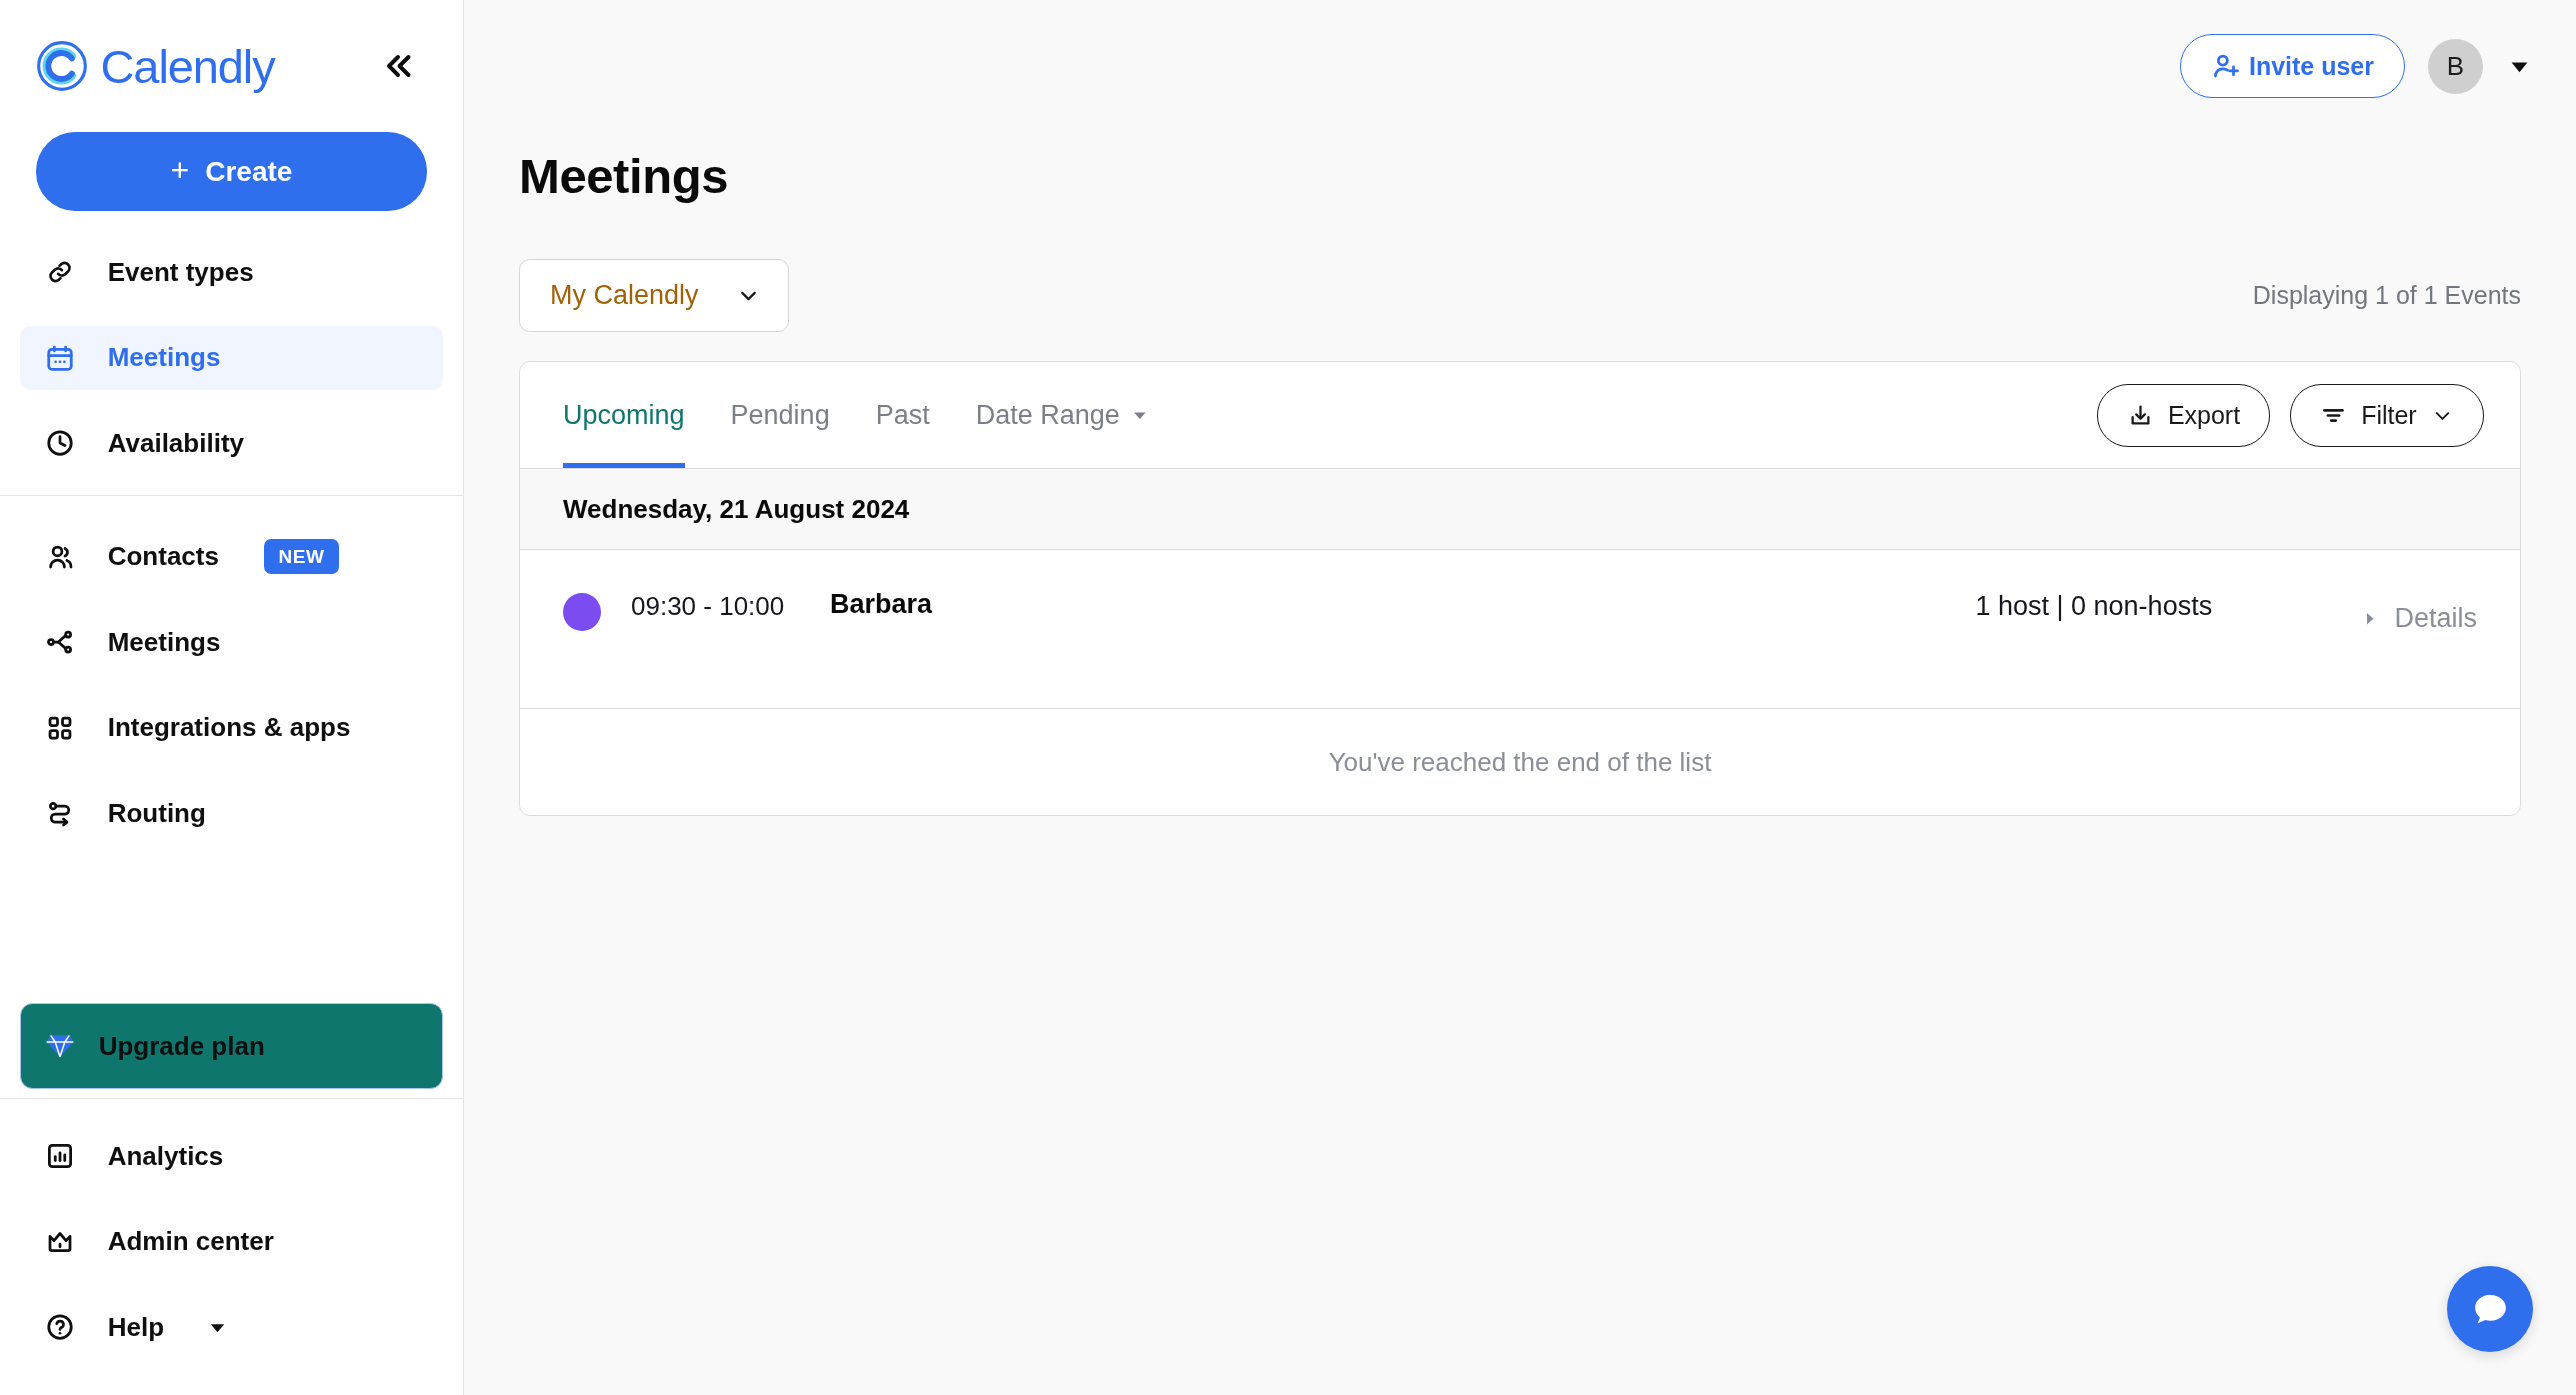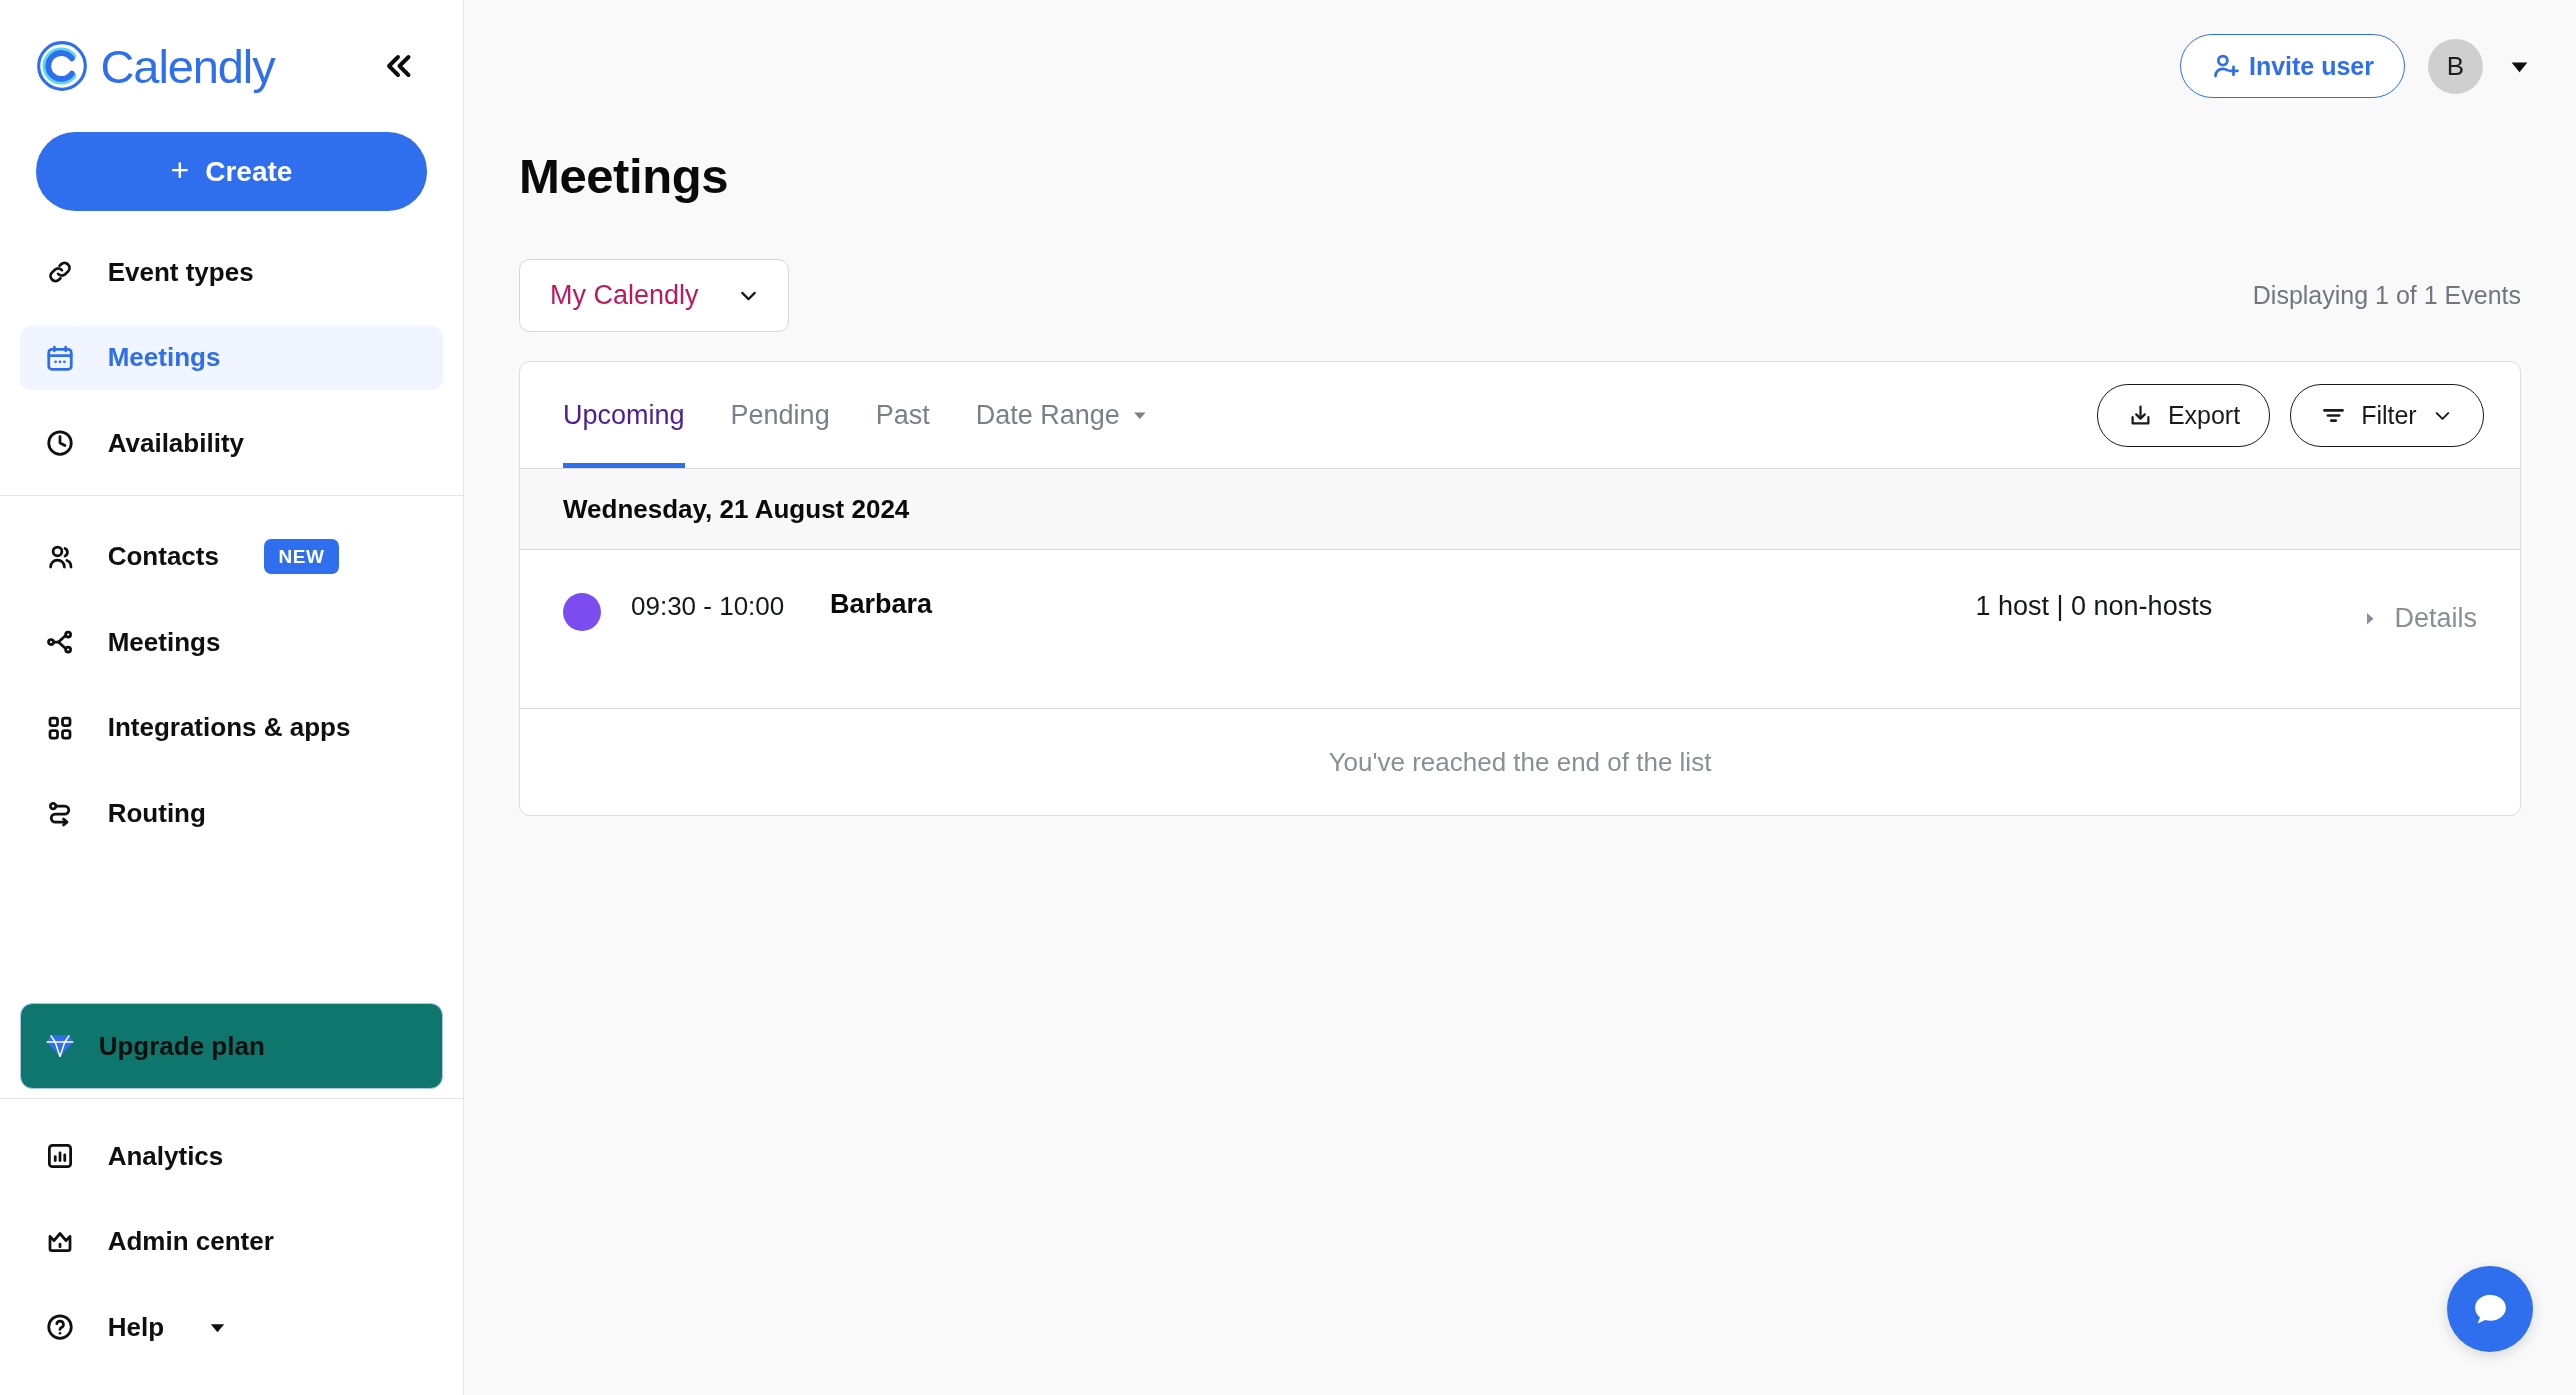--- a/index.html
+++ b/index.html
@@ -175,21 +175,21 @@
     min-width: 270px;
     background: #ffffff;
     border: 1.8px solid #d6d6d6;
     border-radius: 10.7px;
     display: flex;
     align-items: center;
     justify-content: space-between;
     padding: 0 27px 0 30px;
     gap: 13px;
     font-size: 27px;
-    color: #be185d;
+    color: #a16207;
     cursor: pointer;
   }
   .displaying {
     font-size: 25px;
     color: #72767f;
   }
 
   .card {
     margin: 29px 55px 0 55px;
     background: #ffffff;
@@ -210,21 +210,21 @@
     height: 100%;
     display: flex;
     align-items: center;
     font-size: 27px;
     color: #7b7f87;
     cursor: pointer;
     padding: 0 23px;
     position: relative;
   }
   .tab:first-child { padding-left: 0; }
-  .tab.active { color: #4c1d95; }
+  .tab.active { color: #0f766e; }
   .tab.active::after {
     content: "";
     position: absolute;
     left: 0; right: 23px; bottom: 0;
     height: 5.4px;
     background: #2f6fed;
   }
   .tab .tri-down { margin-left: 10.7px; }
   .head-actions { display: flex; align-items: center; gap: 19.7px; }
   .pill-btn {

